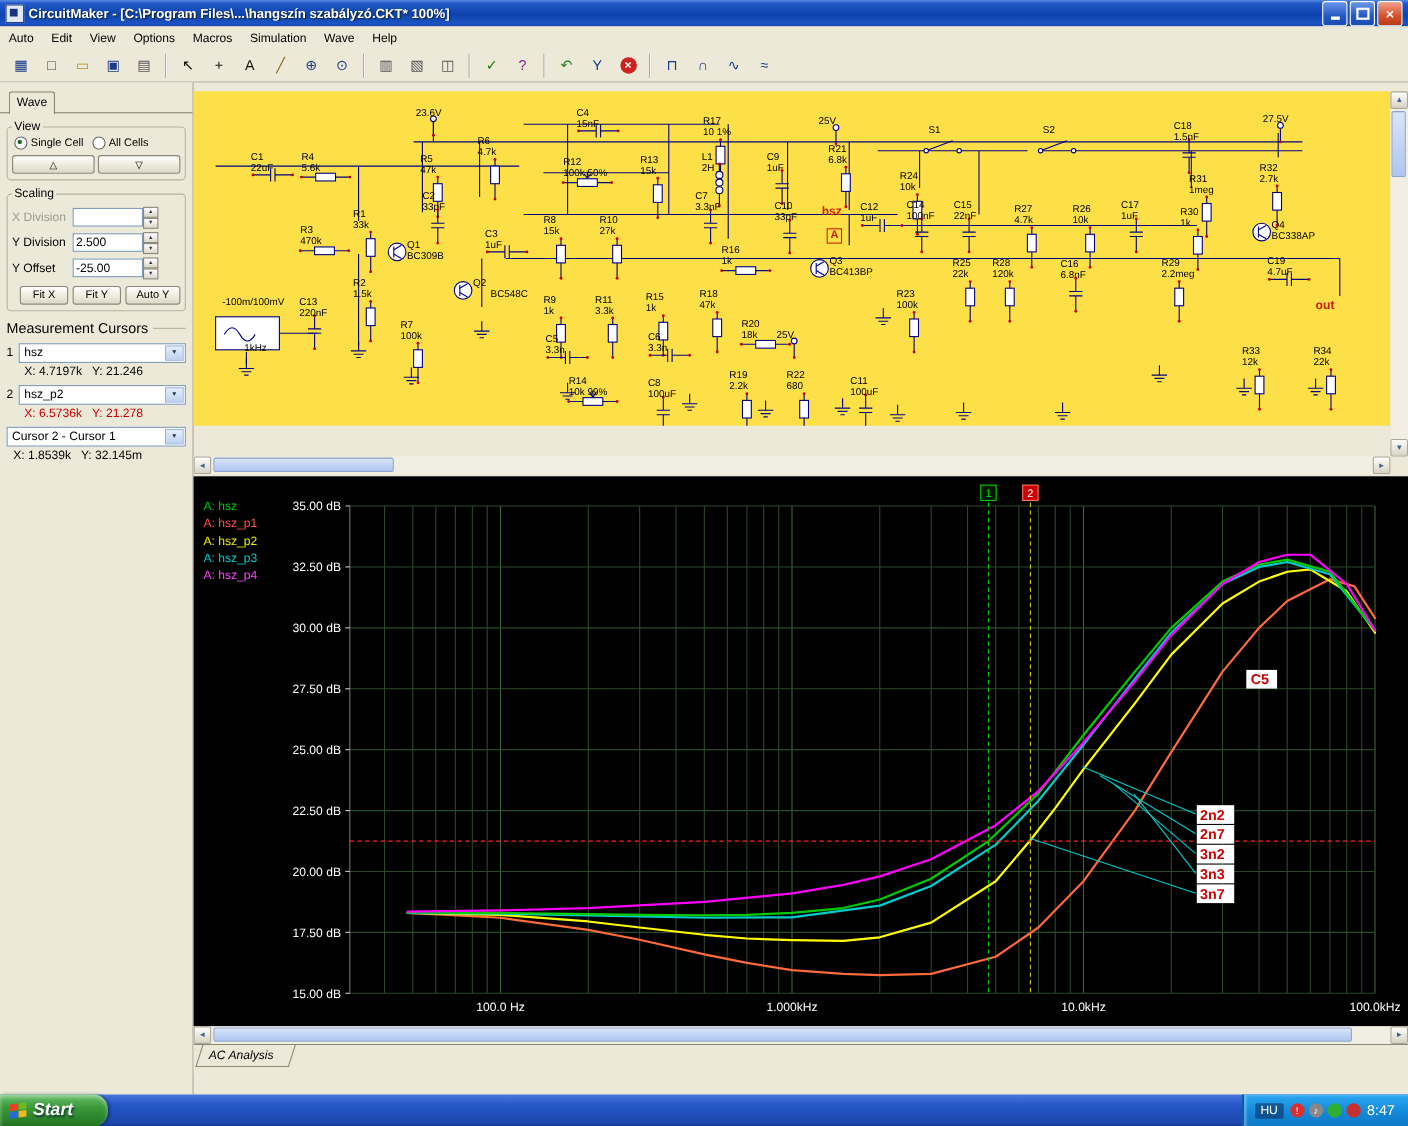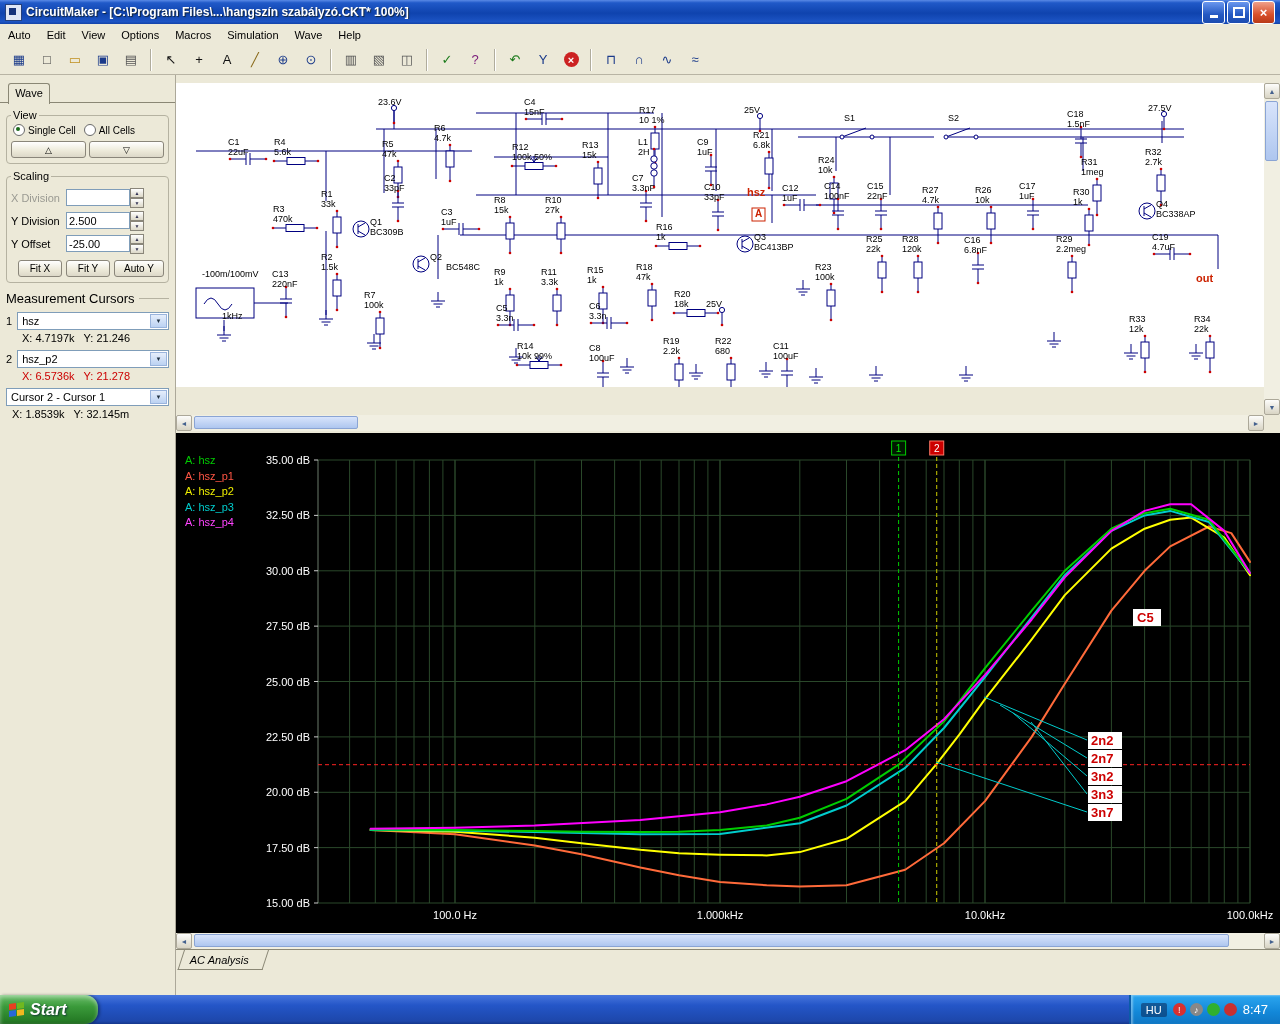--- a/index.html
+++ b/index.html
@@ -51,21 +51,21 @@
   .mc-header{display:flex;align-items:center;font-size:13px;margin:8px 0 6px 0;white-space:nowrap;}
   .mc-header .hline{flex:1;height:1px;background:#b5b2a1;margin-left:4px;}
   .mcrow{display:flex;align-items:center;gap:5px;margin:6px 0 2px 0;font-size:11px;}
   .combo{position:relative;height:18px;border:1px solid #7f9db9;background:#fff;font-size:11px;display:flex;align-items:center;
     padding-left:4px;box-sizing:border-box;flex:1;}
   .combo .drop{position:absolute;right:1px;top:1px;bottom:1px;width:15px;background:linear-gradient(#e6eefb,#bcd2f2);
     border:1px solid #9ab4dc;display:flex;align-items:center;justify-content:center;font-size:6px;color:#234;}
   .readout{font-size:11px;margin:2px 0 4px 16px;white-space:pre;}
   .readout.red{color:#cc0000;}
   
-  .schematic{position:absolute;left:176px;top:83px;width:1088px;height:304px;background:#ffffff;overflow:hidden;}
+  .schematic{position:absolute;left:176px;top:83px;width:1088px;height:304px;background:#fde047;overflow:hidden;}
   .slabel{position:absolute;font-size:9px;line-height:10px;color:#000;white-space:nowrap;z-index:3;}
   .slabel.netred{color:#cc2200;font-size:11px;font-weight:bold;}
   
   .scrollbar{position:absolute;background:#f1efe2;display:flex;}
   .scrollbar.h{flex-direction:row;}
   .scrollbar.v{flex-direction:column;}
   .sarrow{width:16px;height:16px;flex:0 0 auto;background:linear-gradient(#fdfdfb,#d8d4c4);border:1px solid #aca899;border-radius:2px;
     display:flex;align-items:center;justify-content:center;font-size:7px;color:#44618e;box-sizing:border-box;}
   .strack{position:relative;flex:1;}
   .sthumb{position:absolute;background:linear-gradient(#d8e4fb,#aec6ef);border:1px solid #8aa4d4;border-radius:2px;box-sizing:border-box;}

